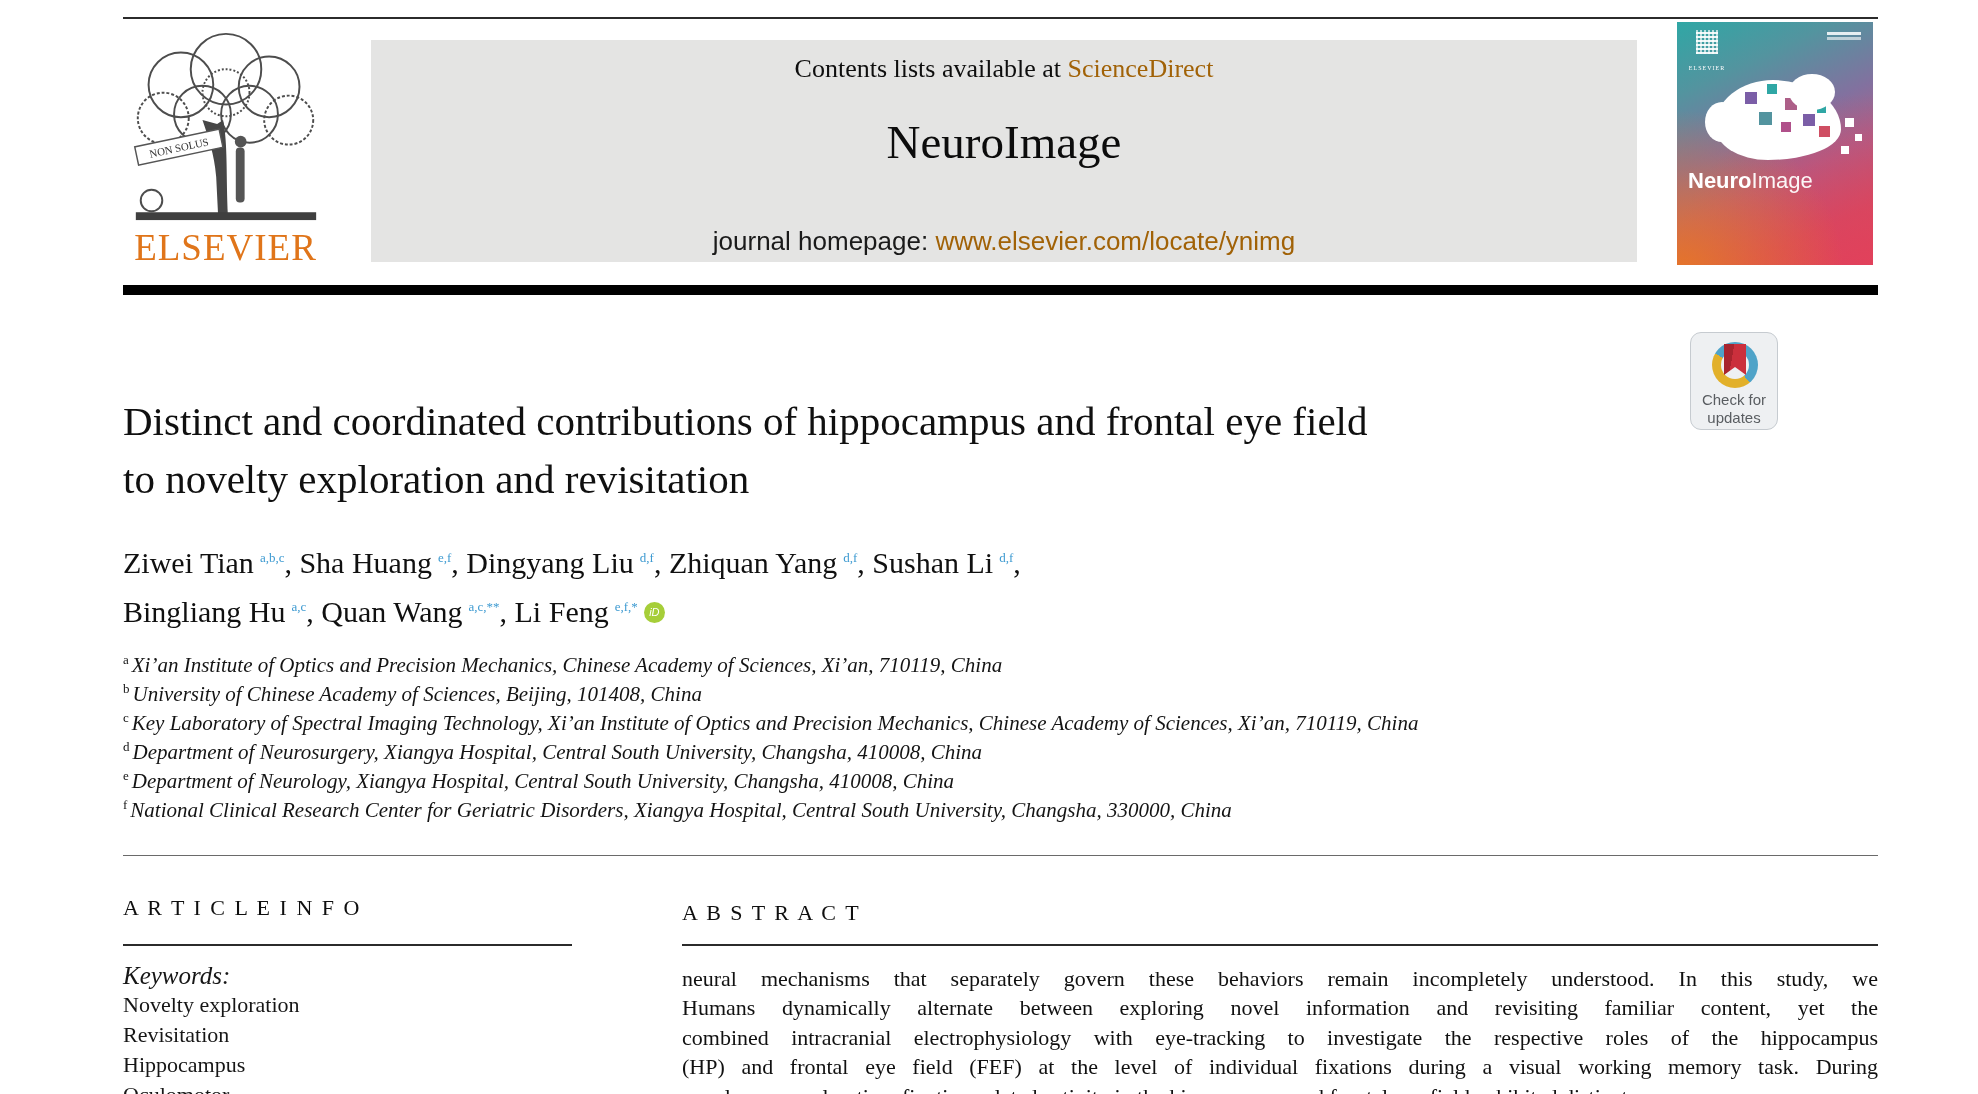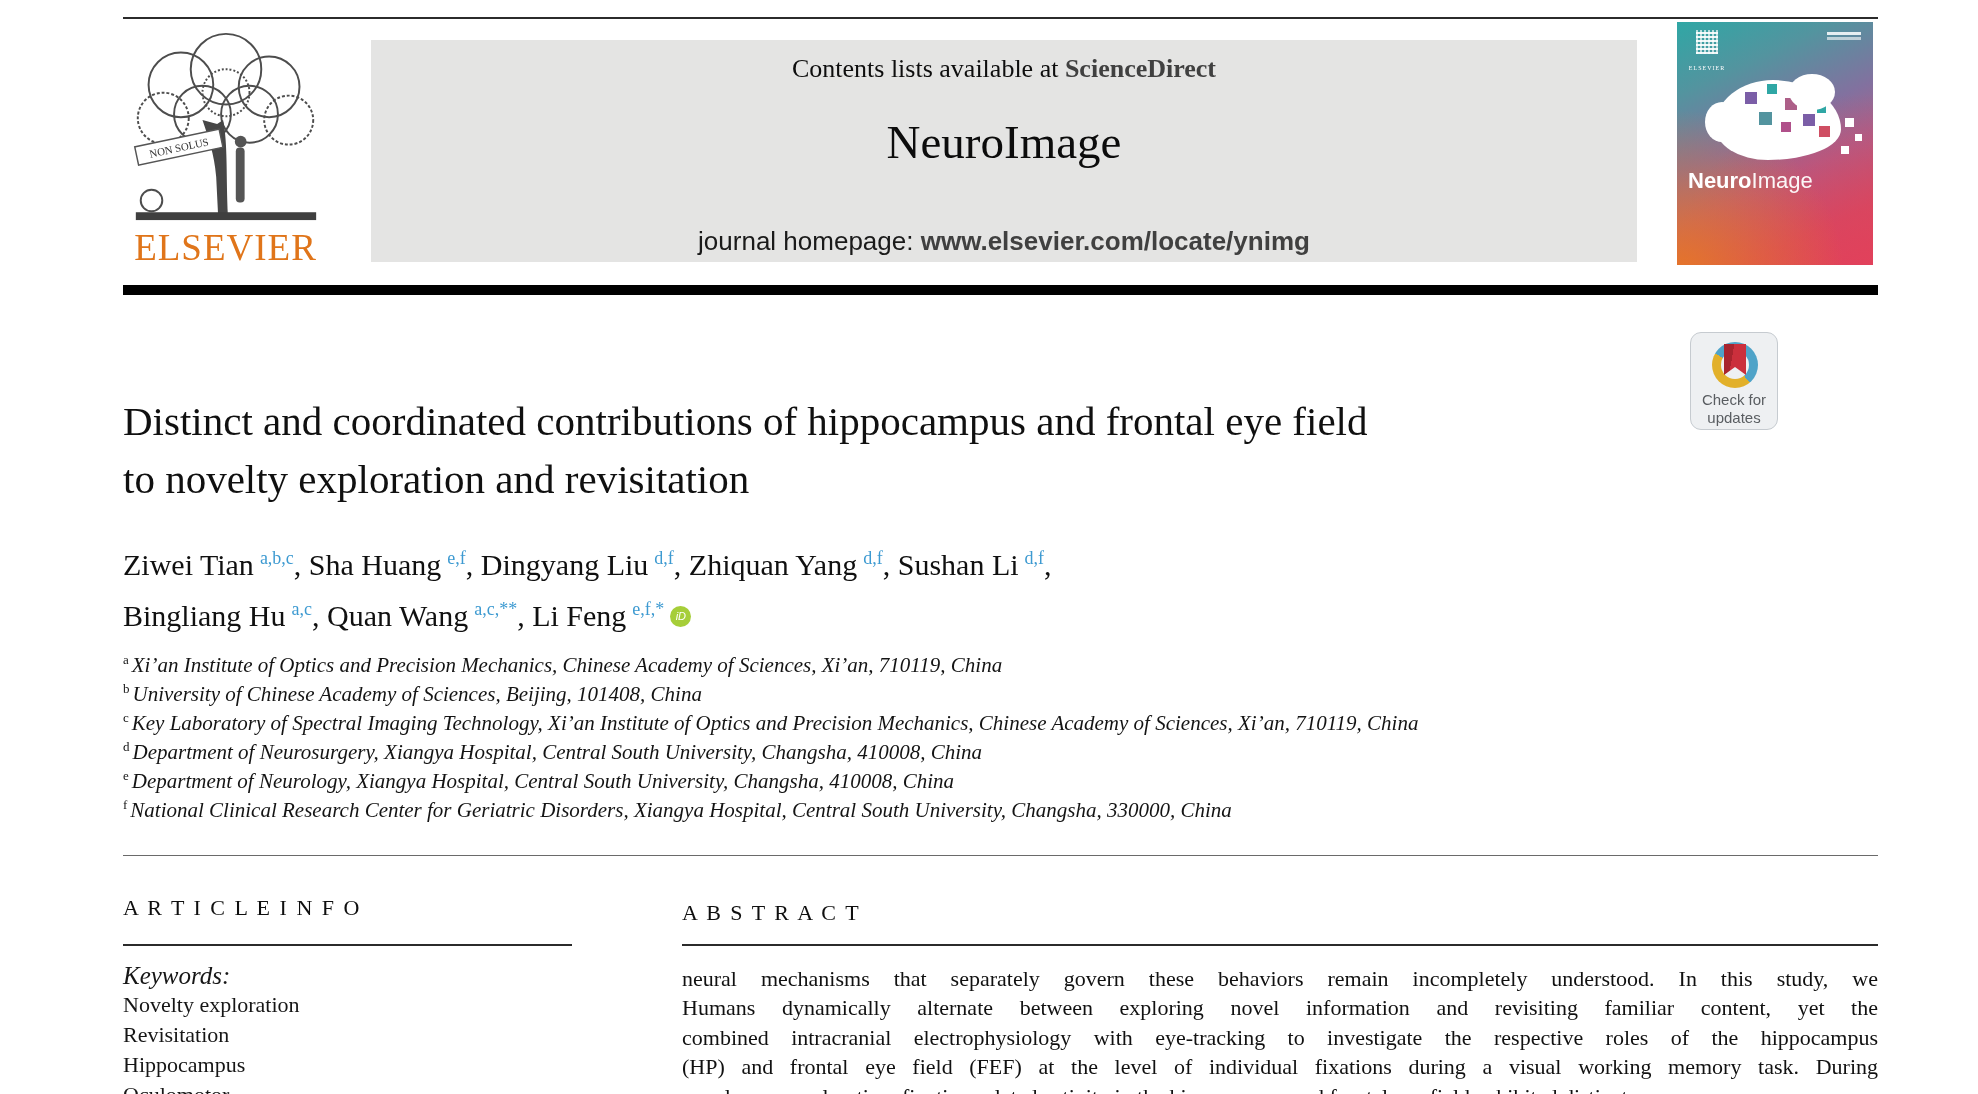--- a/index.html
+++ b/index.html
@@ -14,21 +14,21 @@
 
   
   .logo-block { left:118px; top:28px; width:215px; height:245px; }
   .logo-tree { position:absolute; left:0; top:0; width:215px; height:196px; }
   .elsevier-word { position:absolute; left:0; top:198px; width:215px; text-align:center;
     font-size:37px; color:#e0751a; letter-spacing:1px; font-family:"Liberation Serif", serif; }
 
   
   .journal-box { left:371px; top:40px; width:1266px; height:222px; background:#e4e4e3; }
   .contents-line { position:absolute; left:0; top:14px; width:100%; text-align:center; font-size:26px; color:#0e0e0e; }
-  .link-blue { color:#404040;font-weight:bold; }
+  .link-blue { color:#a16207; }
   .journal-name { position:absolute; left:0; top:75px; width:100%; text-align:center; font-size:47px; color:#0c0c0c; }
   .homepage-line { position:absolute; left:0; top:186px; width:100%; text-align:center;
     font-family:"Liberation Sans", sans-serif; font-size:26px; color:#1a1a1a; }
 
   
   .cover { left:1677px; top:22px; width:196px; height:243px; overflow:hidden;
     background:
       radial-gradient(circle at 0% 105%, rgba(233,120,34,.95) 0%, rgba(233,120,34,0) 52%),
       radial-gradient(circle at 95% 110%, rgba(226,62,92,.9) 0%, rgba(226,62,92,0) 60%),
       linear-gradient(155deg, #2fa7a5 0%, #53949f 22%, #82719f 45%, #ad5f88 62%, #cf4e63 82%, #de4b57 100%);
@@ -62,21 +62,21 @@
     border-radius:50%; background:#eef0f2; }
   .badge-bookmark { position:absolute; left:33px; top:11px; width:22px; height:31px; z-index:2;
     background:linear-gradient(100deg, #a8242e 0 38%, #cb2f3c 38%);
     clip-path:polygon(0 0, 100% 0, 100% 100%, 50% 74%, 0 100%); }
   .badge-text { position:absolute; left:0; top:58px; width:100%; text-align:center;
     font-family:"Liberation Sans", sans-serif; font-size:15px; line-height:18px; color:#595d61; }
 
   
   .title { left:123px; top:392px; width:1560px; font-size:41px; line-height:58px; color:#101010; }
   .authors { left:123px; top:536px; width:1400px; font-size:30px; line-height:44px; color:#101010; }
-  .authors sup { font-size:18px; color:#3d9ad1; }
+  .authors sup { font-size:13px; color:#3d9ad1; }
   .authors .comma { color:#101010; }
   .orcid { display:inline-block; width:21px; height:21px; border-radius:50%; background:#a6ce39;
     color:#fff; font-family:"Liberation Sans", sans-serif; font-size:11px; font-style:italic;
     text-align:center; line-height:21px; vertical-align:6px; margin-left:6px; }
   .affils { left:123px; top:645px; width:1755px; font-size:21px; font-style:italic; color:#141414; }
   .affils .aff { height:29px; line-height:29px; white-space:nowrap; }
   .affils sup { font-size:13px; font-style:normal; margin-right:3px; }
 
   
   .col-head { font-size:22px; letter-spacing:2px; color:#0f0f0f; }

